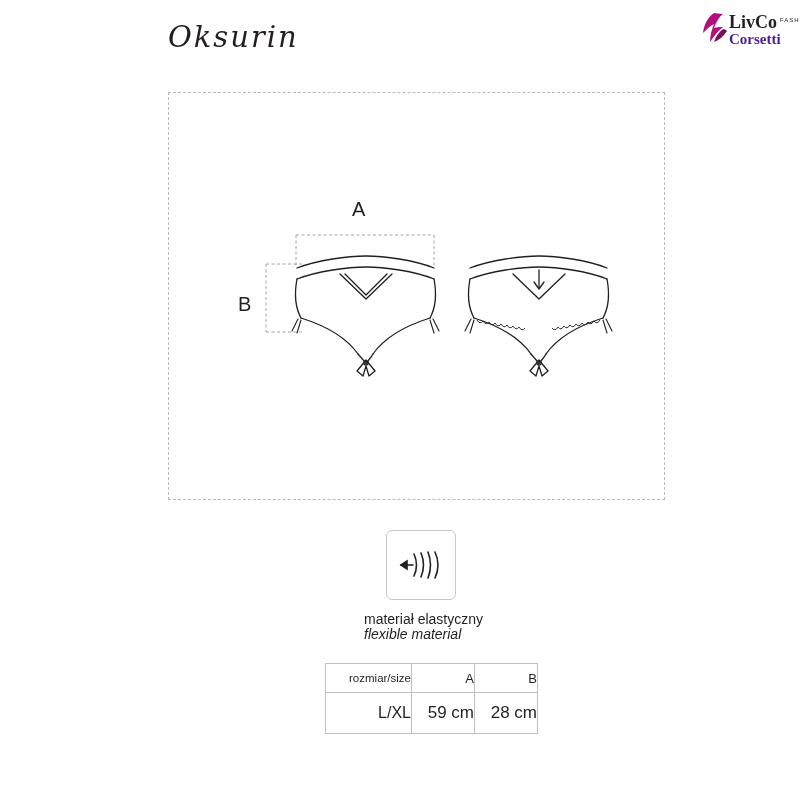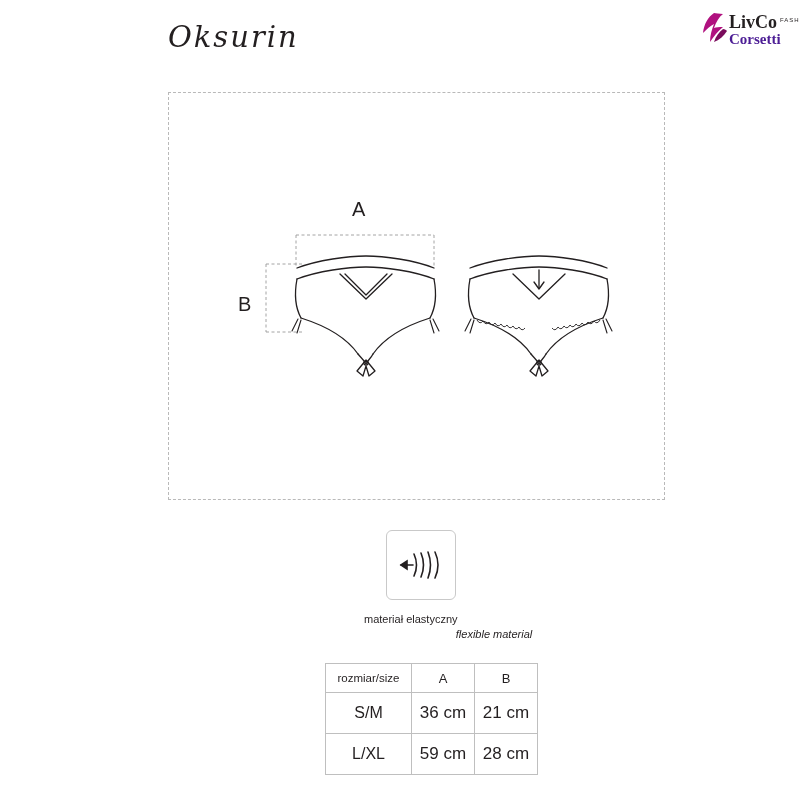--- a/index.html
+++ b/index.html
@@ -119,40 +119,39 @@
     height: 70px;
     border: 1px solid #c9c9c9;
     border-radius: 6px;
     box-sizing: border-box;
   }
   .material-caption {
     position: absolute;
     left: 364px;
     top: 612px;
     width: 260px;
-    font-size: 11px;
+    font-size: 14px;
     line-height: 15px;
     color: #231f20;
   }
   .material-caption .line2 {
     font-style: italic;
-    text-align: center;
   }
 
   
   .size-table {
     position: absolute;
     left: 325px;
     top: 663px;
     border-collapse: collapse;
   }
   .size-table td, .size-table th {
     border: 1px solid #bfbfbf;
     padding: 0;
-    text-align: center;
+    text-align: right;
     vertical-align: middle;
     font-weight: normal;
     color: #231f20;
   }
   .size-table thead th {
     height: 28px;
     font-size: 11.5px;
   }
   .size-table thead th.col-size { width: 85px; }
   .size-table thead th.col-a { width: 62px; font-size: 13px; }
@@ -287,25 +286,20 @@
   <table class="size-table">
     <thead>
       <tr>
         <th class="col-size">rozmiar/size</th>
         <th class="col-a">A</th>
         <th class="col-b">B</th>
       </tr>
     </thead>
     <tbody>
       <tr>
-        <td class="size-label">S/M</td>
-        <td>36 cm</td>
-        <td>21 cm</td>
-      </tr>
-      <tr>
         <td class="size-label">L/XL</td>
         <td>59 cm</td>
         <td>28 cm</td>
       </tr>
     </tbody>
   </table>
 
 </div>
 
 </body></html>

